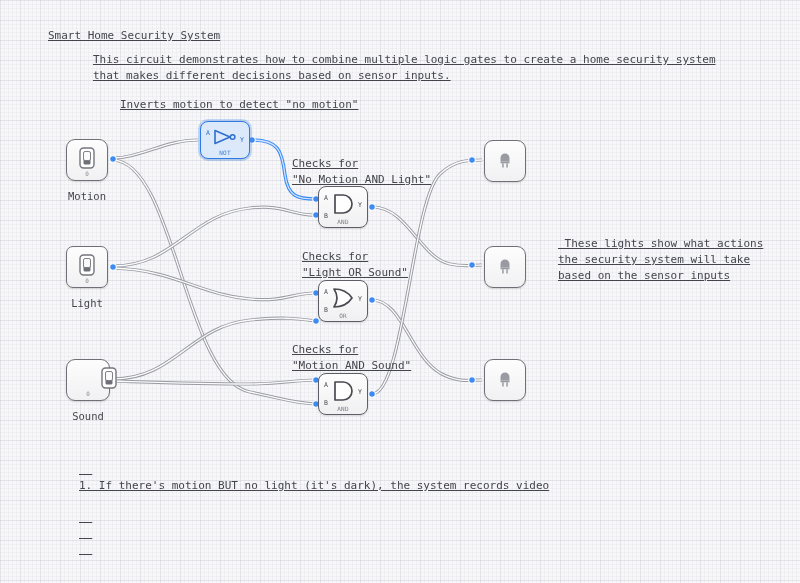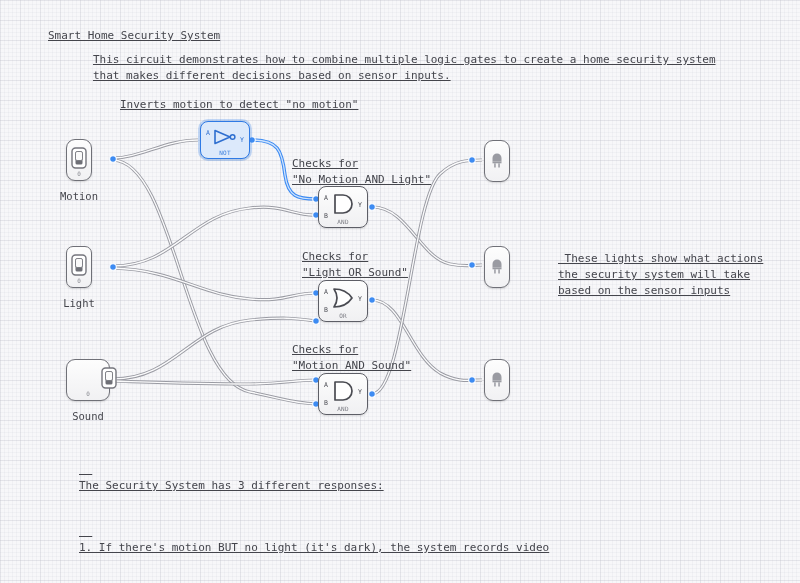--- a/index.html
+++ b/index.html
@@ -41,32 +41,32 @@
     letter-spacing: 0px;
     text-decoration: underline;
   }
 
   #title      { left: 48px;  top: 28px; }
   #desc       { left: 48px;  top: 52px; margin-left: 45px; }
   #ann-not    { left: 120px; top: 97px; }
   #ann-and1   { left: 292px; top: 156px; }
   #ann-or     { left: 302px; top: 249px; }
   #ann-and2   { left: 292px; top: 342px; }
-  #ann-lights { left: 558px; top: 236px; margin-top: 15px; }
+  #ann-lights { left: 558px; top: 236px; }
   #footer     { left: 79px;  top: 446px; }
   #footer div { margin-bottom: 14px; }
   #footer div:last-child { margin-bottom: 0; }
 
   
   #wires { position: absolute; left: 0; top: 0; width: 800px; height: 583px; }
 
   
   .node {
     position: absolute;
-    width: 26px;
+    width: 42px;
     height: 42px;
     border-radius: 9px;
     background: linear-gradient(180deg, #fdfdfd 0%, #f1f1f3 100%);
     border: 1.4px solid #6f7077;
     box-shadow: 0 1px 2px rgba(0,0,0,0.14);
     box-sizing: border-box;
     display: flex;
     align-items: center;
     justify-content: center;
   }
@@ -202,21 +202,20 @@
 "No Motion AND Light"</div>
 <div class="txt" id="ann-or">Checks for
 "Light OR Sound"</div>
 <div class="txt" id="ann-and2">Checks for
 "Motion AND Sound"</div>
 <div class="txt" id="ann-lights"> These lights show what actions
 the security system will take
 based on the sensor inputs</div>
 
 <div class="txt" id="footer">
-  <div>The Security System has 3 different responses:</div>
   <div>1. If there's motion BUT no light (it's dark), the system records video</div>
   
   
   
 </div>
 
 <div class="node" style="left:66px; top:139px;">
   <span>
     <svg width="16" height="22" viewBox="0 0 16 22">
       <rect x="1" y="1" width="14" height="20" rx="3.5" fill="#fff" stroke="#75767d" stroke-width="1.4"></rect>

